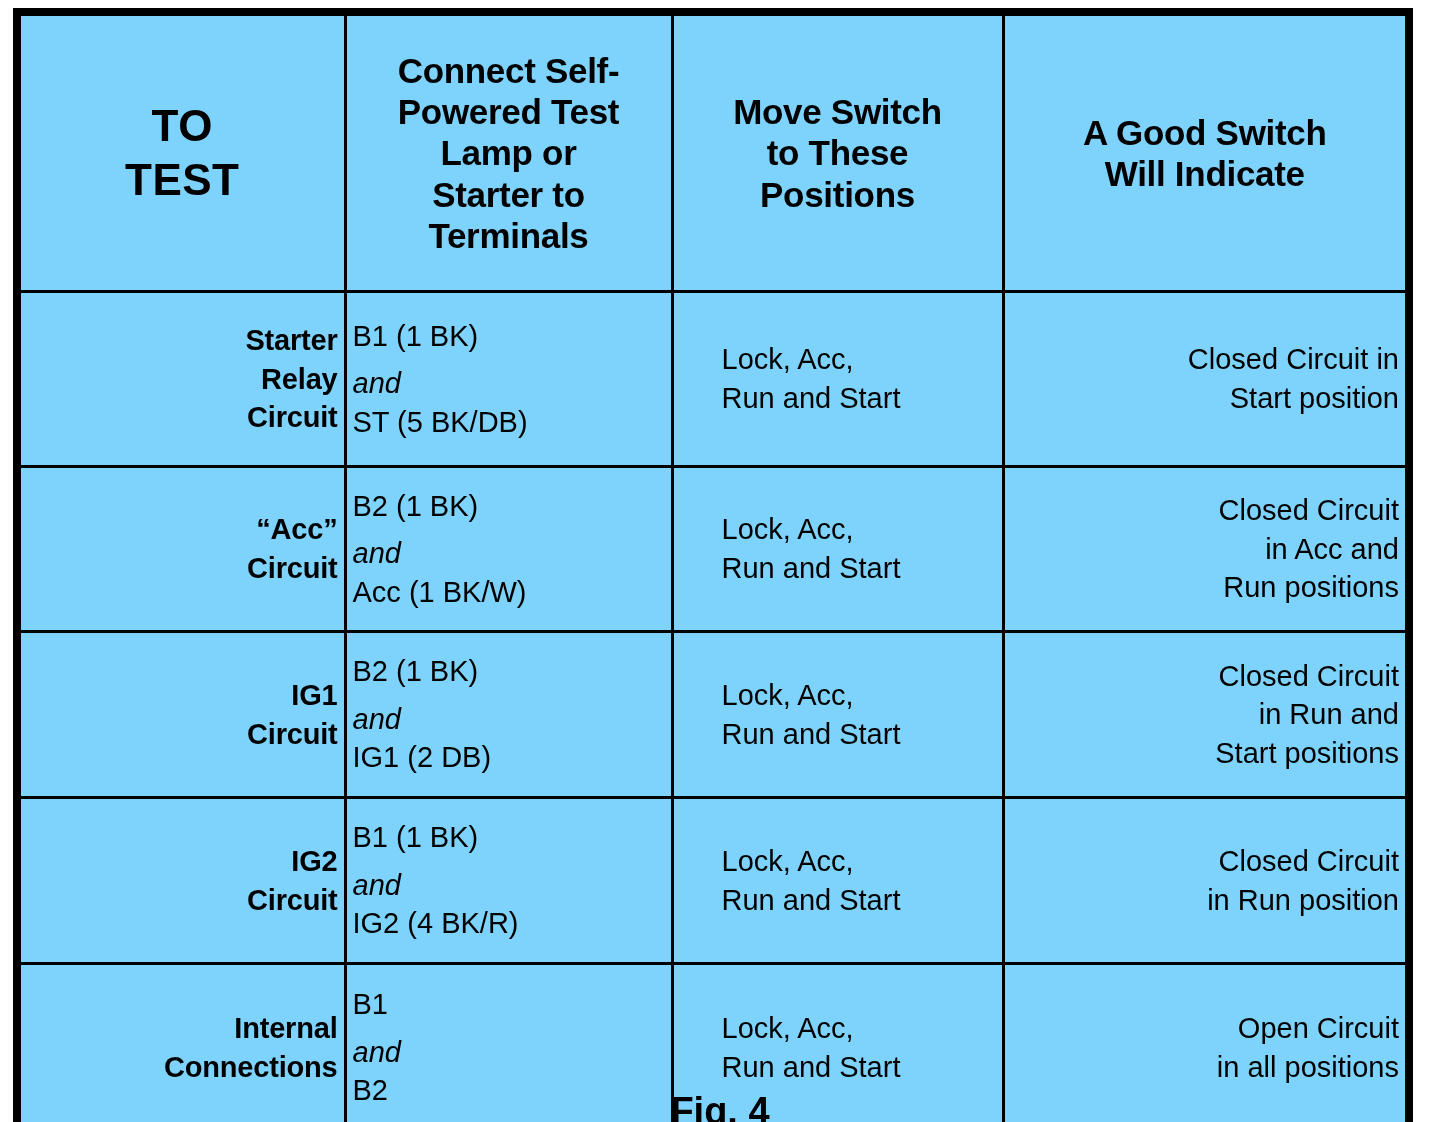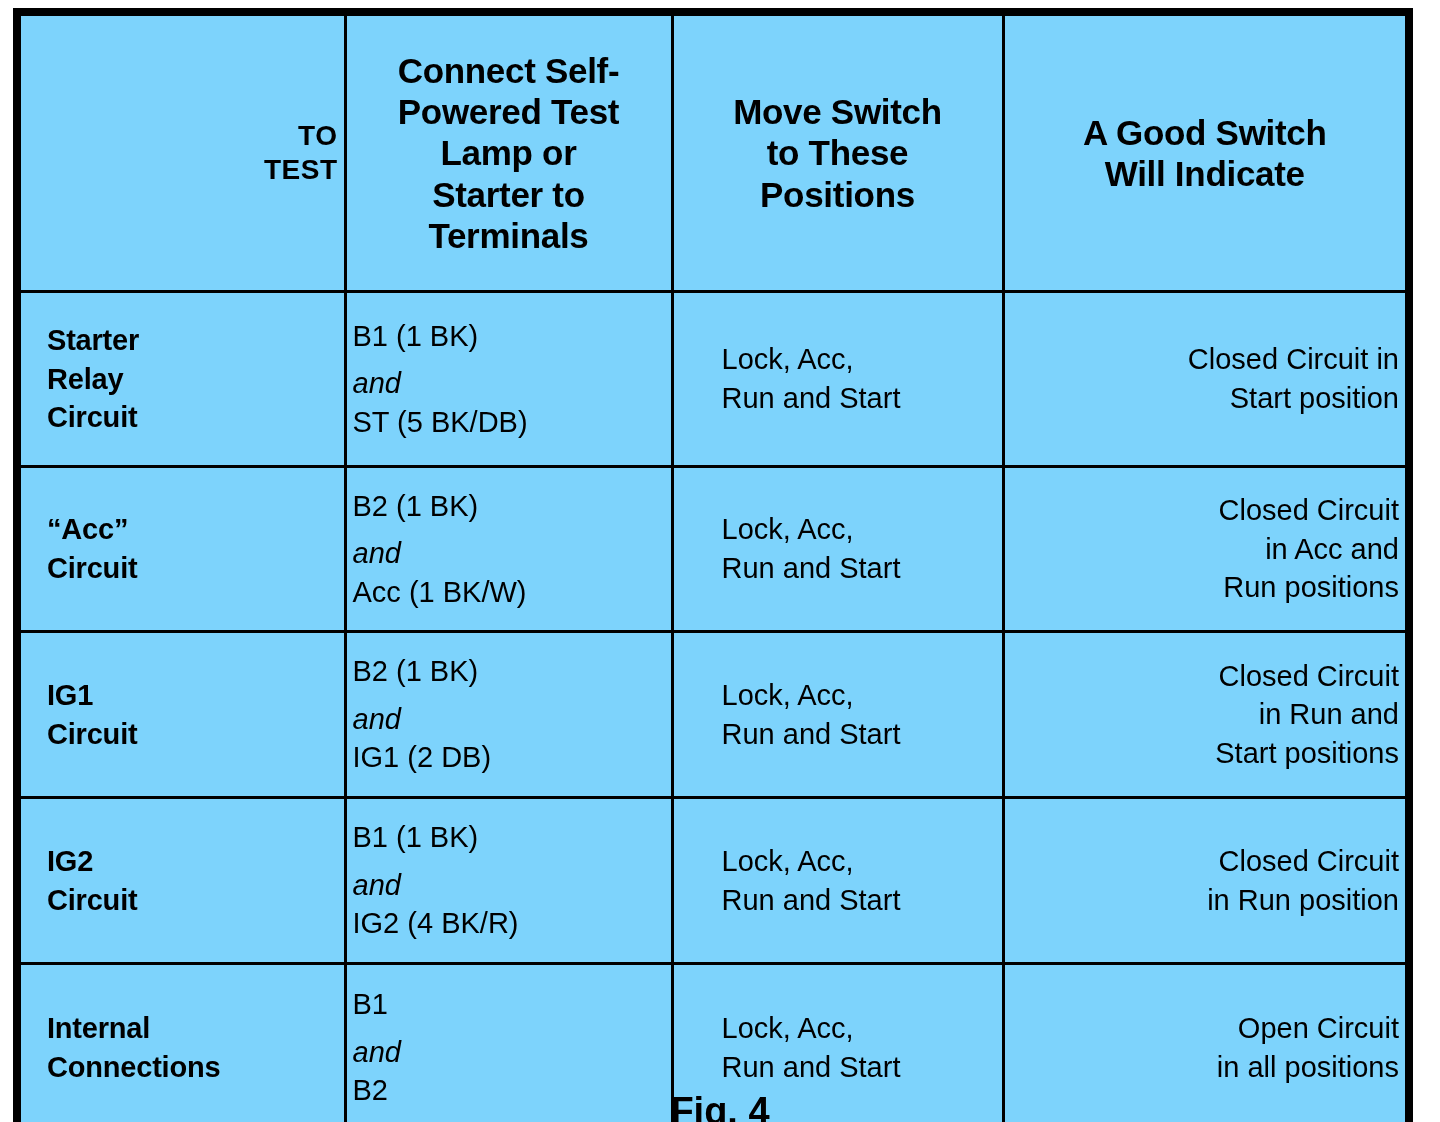--- a/index.html
+++ b/index.html
@@ -51,42 +51,41 @@
   
   .hdr td {
     height: 266px;
     text-align: center;
     font-weight: bold;
     font-size: 35px;
     line-height: 1.18;
     letter-spacing: -0.3px;
   }
   .hdr .to-test {
-    font-size: 28px;
+    font-size: 44px;
     line-height: 1.22;
     letter-spacing: 0.5px;
-    text-align: right;
   }
 
   
   .body-row td {
     font-size: 29px;
     line-height: 1.33;
   }
   .r1 td { height: 164px; }
   .r2 td { height: 154px; }
   .r3 td { height: 155px; }
   .r4 td { height: 155px; }
   .r5 td { height: 157px; }
 
   .cell-test {
     font-weight: bold;
     font-size: 32px;
     line-height: 1.28;
-    text-align: left;
+    text-align: right;
     padding-left: 26px !important;
     letter-spacing: -0.2px;
   }
   .cell-terminals {
     text-align: left;
   }
   .cell-terminals .and {
     font-style: italic;
     margin-top: 9px;
   }

